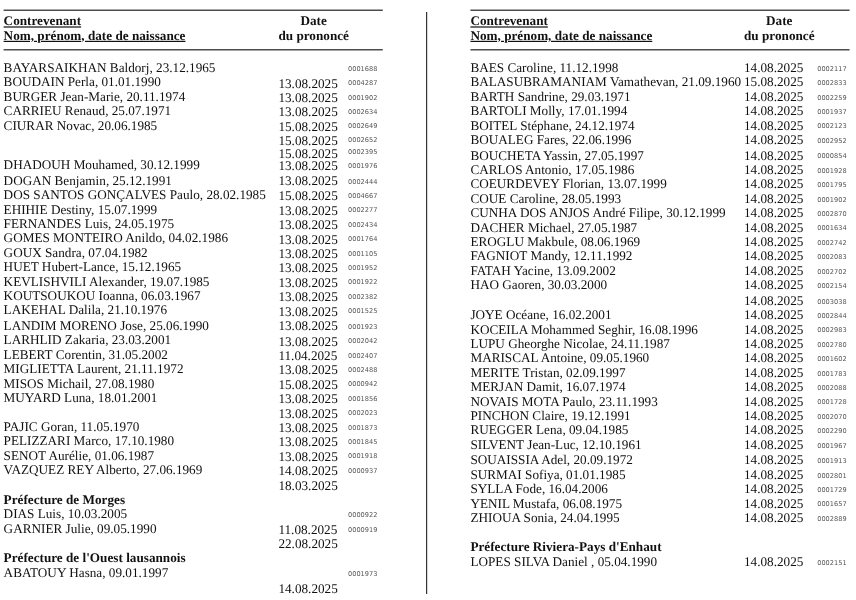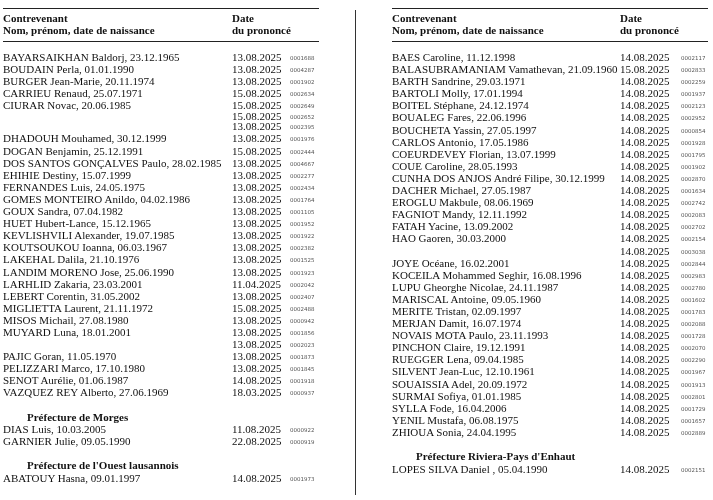--- a/index.html
+++ b/index.html
@@ -3,35 +3,35 @@
 <meta charset="utf-8">
 <style>
   html, body { margin: 0; padding: 0; background: #ffffff; }
   body { width: 713px; height: 500px; position: relative; overflow: hidden;
          font-family: "Liberation Serif", "DejaVu Serif", serif; color: #111; }
   .col { position: absolute; top: 8px; }
   .col-left { left: 3px; width: 316px; }
   .col-right { left: 392px; width: 316px; }
   .rule { height: 0; border-top: 1.3px solid #222; }
   .hdr { position: relative; height: 32px; font-weight: bold; font-size: 11px; line-height: 11.5px; }
-  .hdr .h-name { position: absolute; left: 0; top: 4px; }
-  .hdr .h-date { position: absolute; top: 4px; }
+  .hdr .h-name { position: absolute; left: 0; top: 4px; text-decoration: underline; }
+  .hdr .h-date { position: absolute; top: 4px; text-align: center; }
   .col-left .hdr .h-date { left: 229px; }
   .col-right .hdr .h-date { left: 228px; }
   .body { padding-top: 9px; }
   .row { position: relative; height: 12.1px; font-size: 11px; line-height: 12px; white-space: nowrap; }
   .row.tight { height: 10.5px; }
   .row .name { position: absolute; left: 0; top: 0; }
   .row .date { position: absolute; top: 0; }
   .row .code { position: absolute; top: 1px; font-family: "DejaVu Sans", sans-serif; font-size: 5.5px; color: #555; }
-  .col-left .row .date { left: 229px; }
+  .col-left .row .date { left: 229px; margin-top: 13px; }
   .col-left .row .code { left: 287px; }
   .col-right .row .date { left: 228px; }
   .col-right .row .code { left: 289px; }
-  .section { font-weight: bold; font-size: 11px; line-height: 12px; height: 12.5px; margin-top: 12px; margin-left: 24px; }
+  .section { font-weight: bold; font-size: 11px; line-height: 12px; height: 12.5px; margin-top: 12px; }
   .divider { position: absolute; left: 355px; top: 10px; height: 485px; border-left: 1.3px solid #333; }
 </style>
 </head>
 <body>
 
 <div class="col col-left">
   <div class="rule"></div>
   <div class="hdr">
     <div class="h-name">
       <div>Contrevenant</div>

